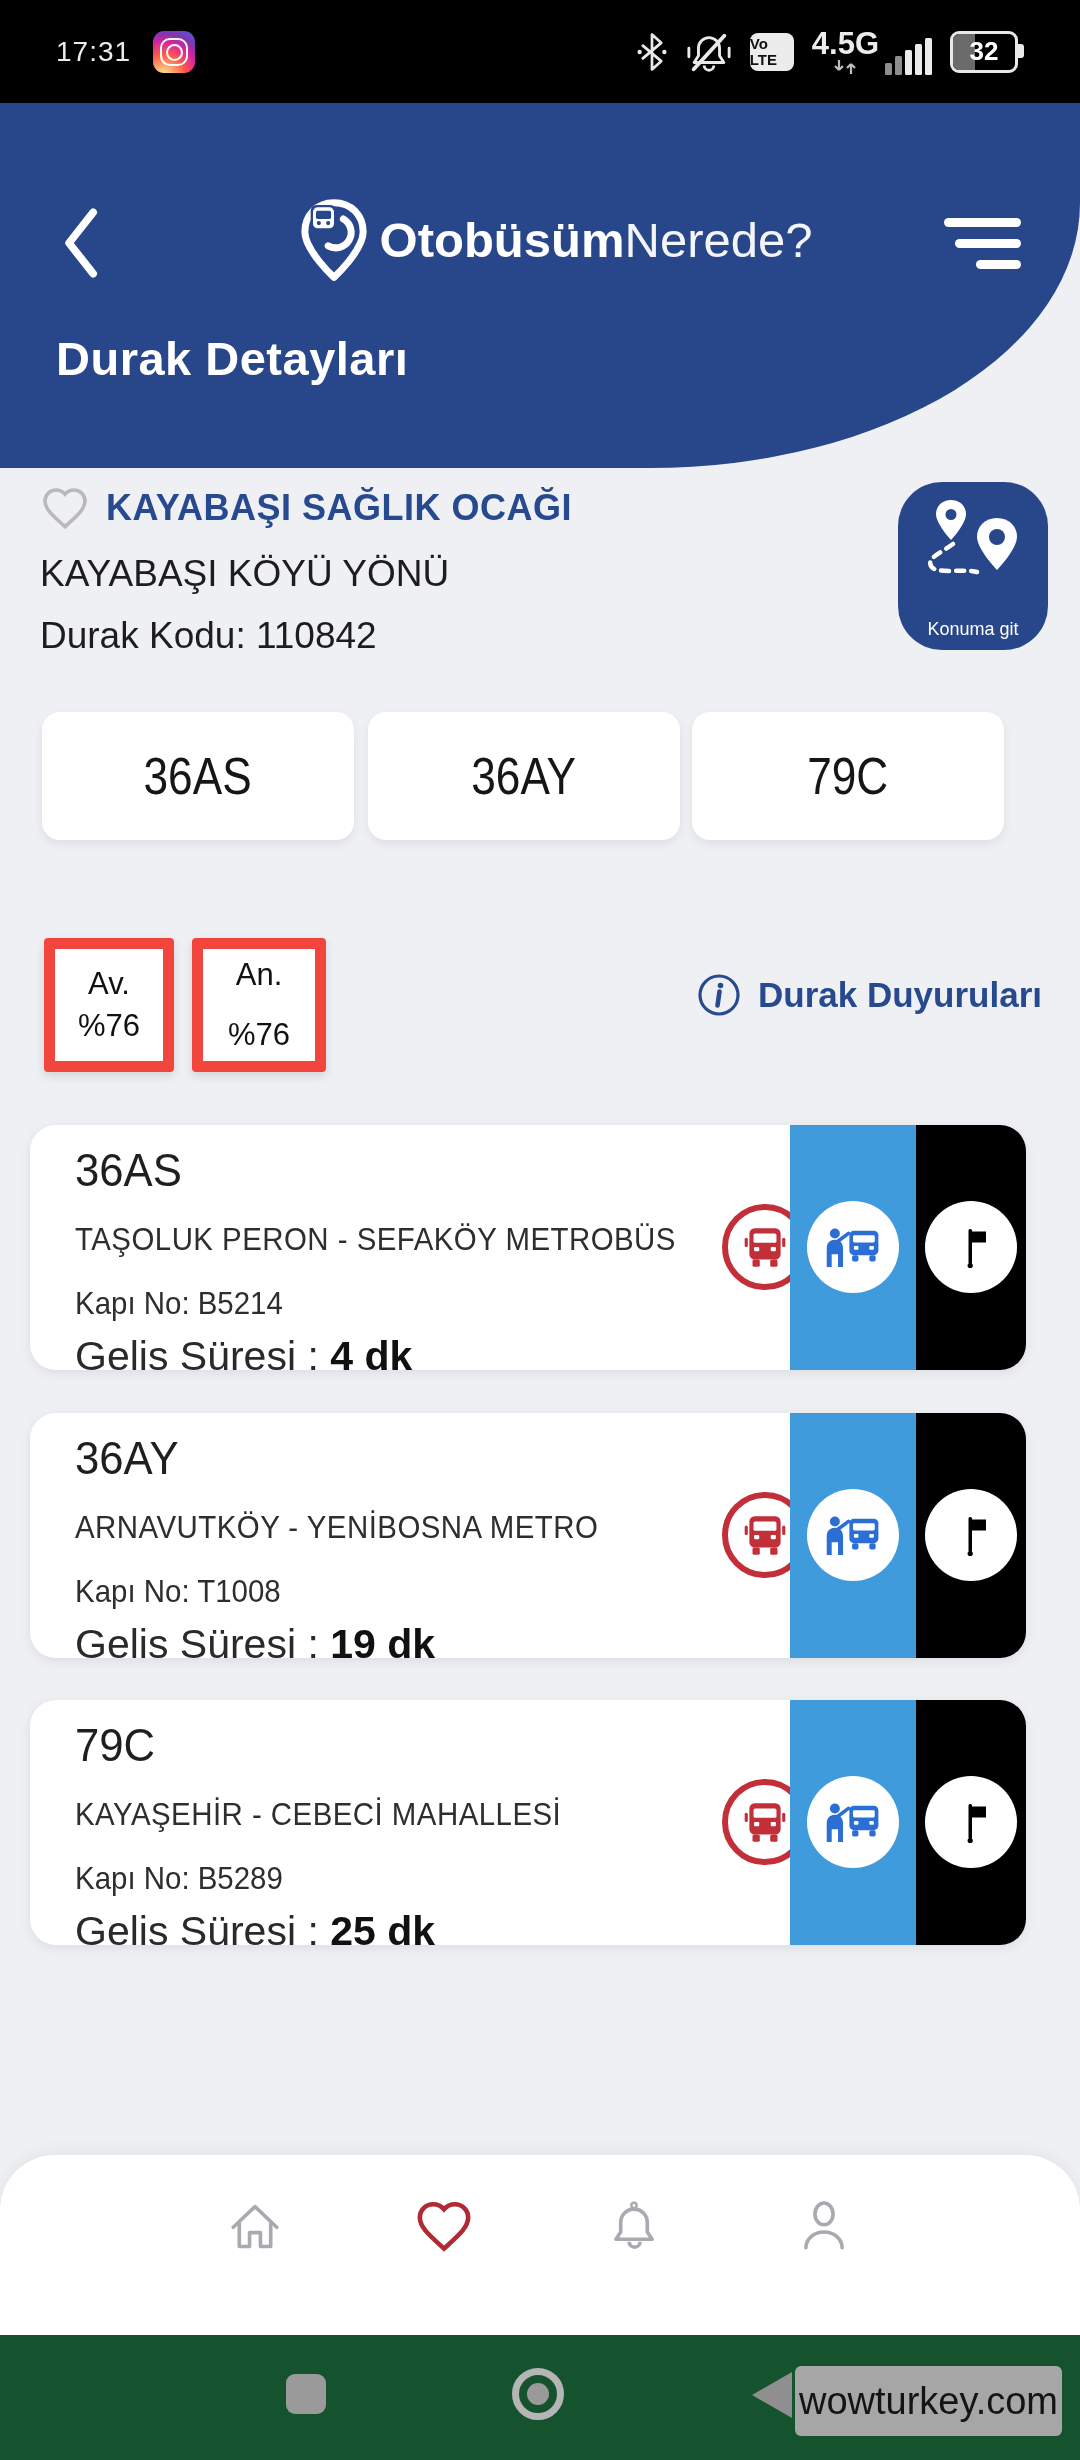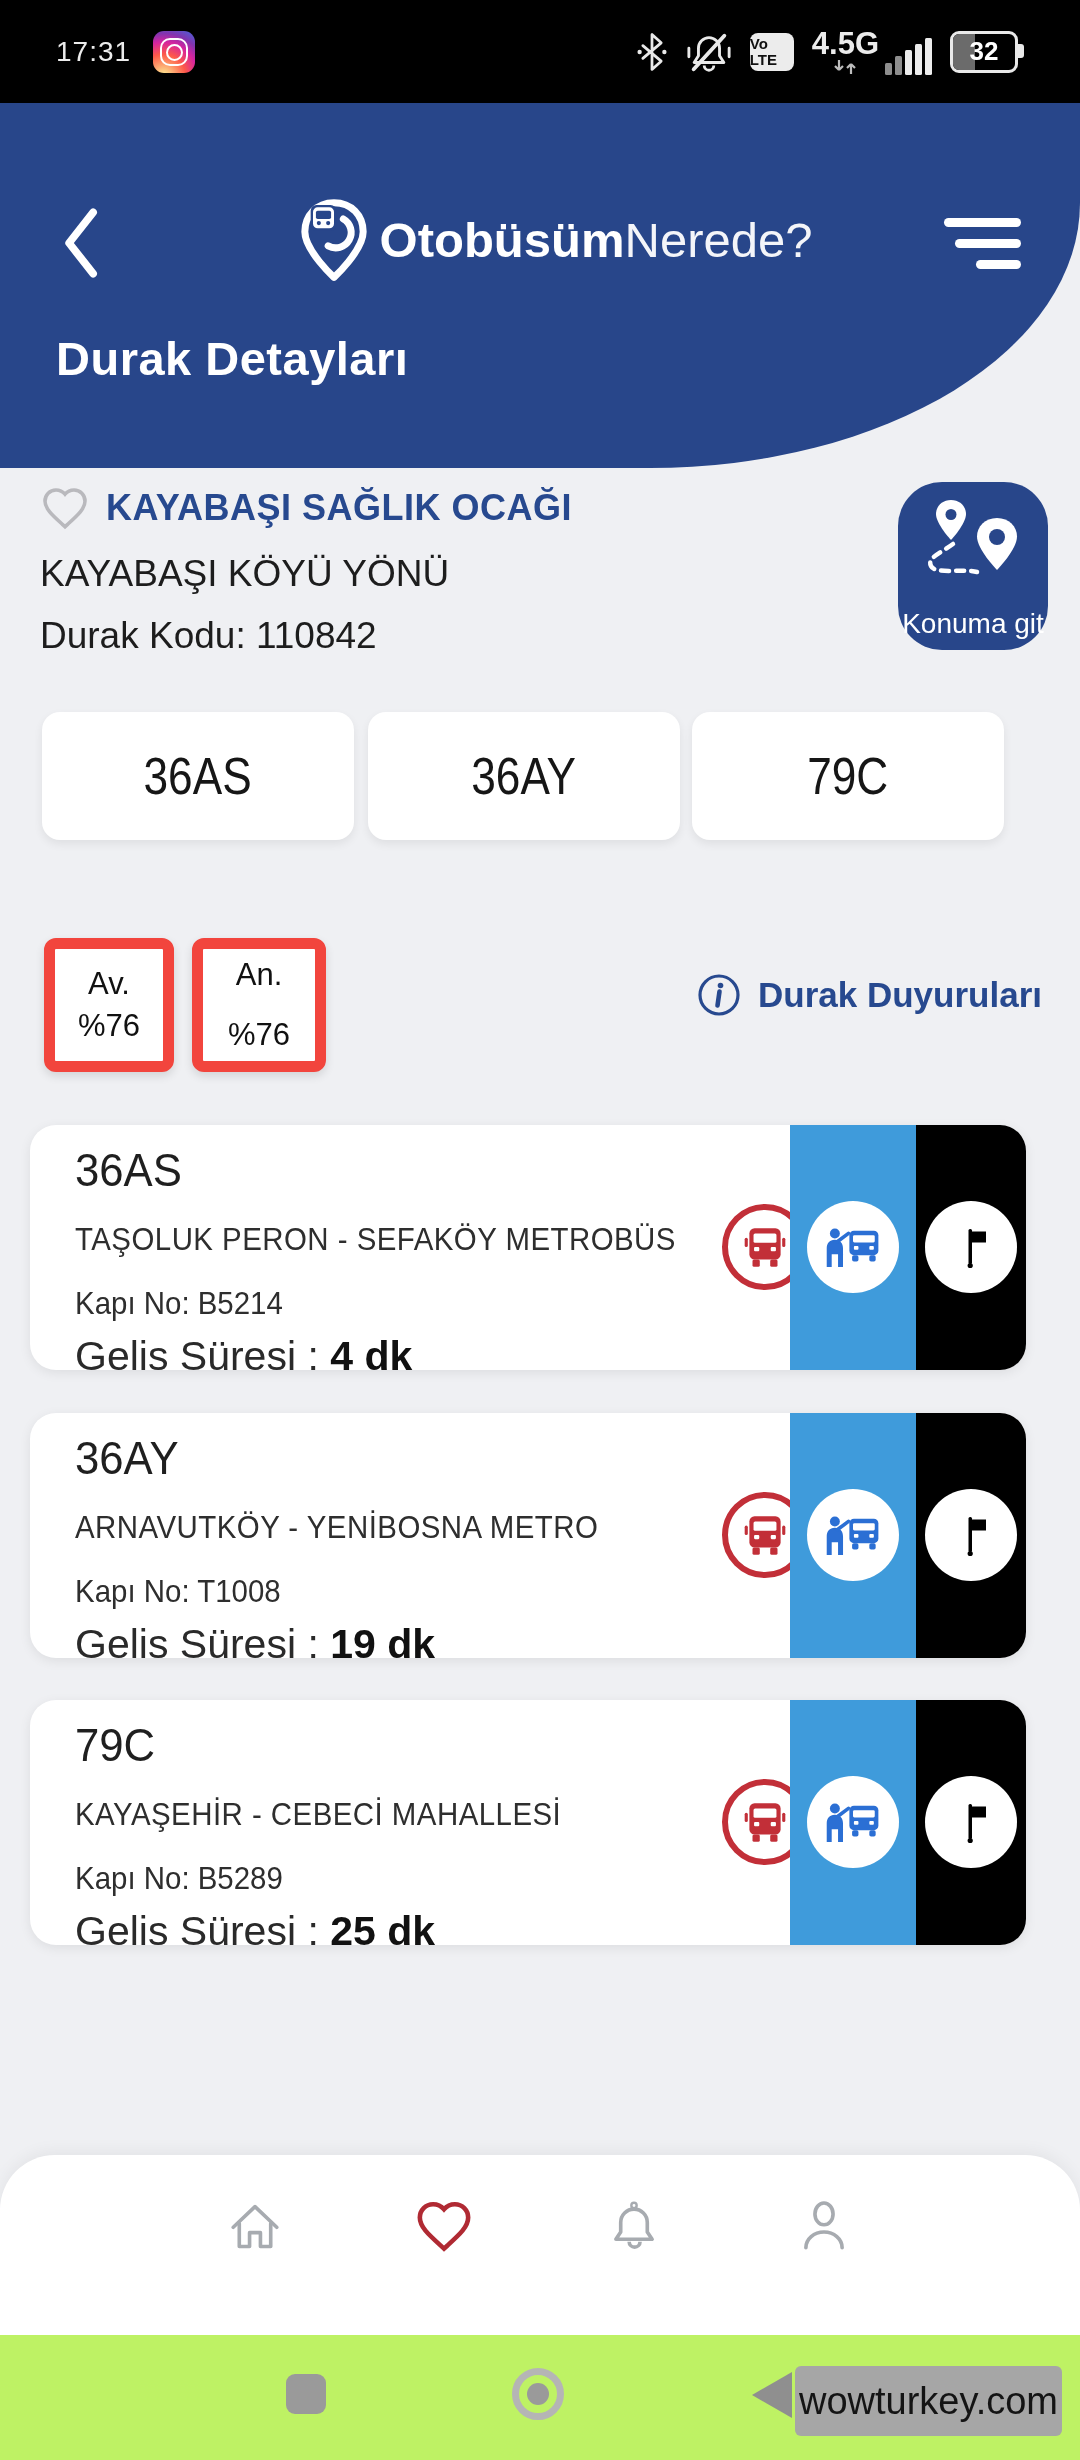--- a/index.html
+++ b/index.html
@@ -47,29 +47,29 @@
   .hamburger span:nth-child(3){top:42px;width:45px;}
   .page-title{position:absolute;left:56px;top:228px;color:#fff;font-size:47px;font-weight:bold;letter-spacing:.5px;}
   
   .stop-name-row{position:absolute;left:40px;top:484px;display:flex;align-items:center;gap:16px;}
   .stop-name{color:#27498f;font-size:36px;font-weight:bold;letter-spacing:.5px;}
   .stop-direction{position:absolute;left:40px;top:553px;color:#1d1d1d;font-size:37px;}
   .stop-code{position:absolute;left:40px;top:615px;color:#1d1d1d;font-size:37px;}
   .goto-btn{position:absolute;left:898px;top:482px;width:150px;height:168px;background:#28468a;border-radius:44px;
             display:flex;flex-direction:column;align-items:center;justify-content:flex-end;padding-bottom:10px;box-sizing:border-box;}
   .goto-btn svg{position:absolute;top:14px;left:50%;transform:translateX(-50%);}
-  .goto-label{color:#fff;font-size:28px;}
+  .goto-label{color:#fff;font-size:18px;}
   
   .chip{position:absolute;top:712px;height:128px;width:312px;background:#fff;border-radius:18px;
         box-shadow:0 4px 10px rgba(0,0,0,.07);display:flex;align-items:center;justify-content:center;}
   .chip .t{font-size:52px;font-weight:500;color:#161616;transform:scaleX(.85);}
   .chip1{left:42px;} .chip2{left:368px;} .chip3{left:692px;}
   
   .occ{position:absolute;top:938px;width:130px;height:134px;background:#fff;border:11px solid #f2453d;
-       border-radius:12px;box-sizing:border-box;display:flex;flex-direction:column;align-items:center;justify-content:center;
+       border-radius:4px;box-sizing:border-box;display:flex;flex-direction:column;align-items:center;justify-content:center;
        box-shadow:0 4px 10px rgba(0,0,0,.12);}
   .occ .l1,.occ .l2{font-size:31px;color:#111;line-height:42px;}
   .occ1{left:44px;} .occ2{left:192px;width:134px;gap:18px;}
   .duyuru{position:absolute;top:972px;right:38px;display:flex;align-items:center;gap:16px;}
   .duyuru-label{color:#27498f;font-size:35px;font-weight:bold;}
   
   .bus-card{position:absolute;left:30px;width:996px;height:245px;background:#fff;border-radius:26px;
             box-shadow:0 3px 12px rgba(0,0,0,.08);overflow:hidden;}
   .bc1{top:1125px;} .bc2{top:1413px;} .bc3{top:1700px;}
   .bc-route{position:absolute;left:45px;top:18px;font-size:46px;font-weight:500;color:#1f1f1f;
@@ -86,21 +86,21 @@
   .bc-black{position:absolute;left:886px;top:0;width:110px;height:245px;background:#000;}
   .bc-circle{position:absolute;top:76px;width:92px;height:92px;border-radius:50%;background:#fff;
              display:flex;align-items:center;justify-content:center;}
   .bc-blue .bc-circle{left:17px;} .bc-black .bc-circle{left:9px;}
   
   .bottom-sheet{position:absolute;left:0;top:2155px;width:1080px;height:180px;background:#fff;
                 border-radius:55px 55px 0 0;box-shadow:0 -4px 16px rgba(0,0,0,.05);}
   .nav-item{position:absolute;top:42px;width:58px;height:58px;}
   .nav-home{left:226px;} .nav-fav{left:415px;} .nav-bell{left:605px;} .nav-user{left:795px;}
   
-  .android-bar{position:absolute;left:0;top:2335px;width:1080px;height:125px;background:#bef264;}
+  .android-bar{position:absolute;left:0;top:2335px;width:1080px;height:125px;background:#14532d;}
   .an-square{position:absolute;left:286px;top:39px;width:40px;height:40px;background:#9a9a9a;border-radius:9px;}
   .an-home{position:absolute;left:512px;top:33px;width:52px;height:52px;border:7px solid #b5b5b5;
            border-radius:50%;box-sizing:border-box;}
   .an-home::after{content:"";position:absolute;left:50%;top:50%;width:22px;height:22px;margin:-11px 0 0 -11px;
                   background:#9a9a9a;border-radius:50%;}
   .an-back{position:absolute;left:752px;top:37px;width:0;height:0;
            border-top:23px solid transparent;border-bottom:23px solid transparent;border-right:40px solid #8f8f8f;}
   .watermark{position:absolute;left:795px;top:31px;width:267px;height:70px;background:#a6a6a6;border-radius:6px;
              display:flex;align-items:center;justify-content:center;font-size:38px;color:#141414;}
 </style>

